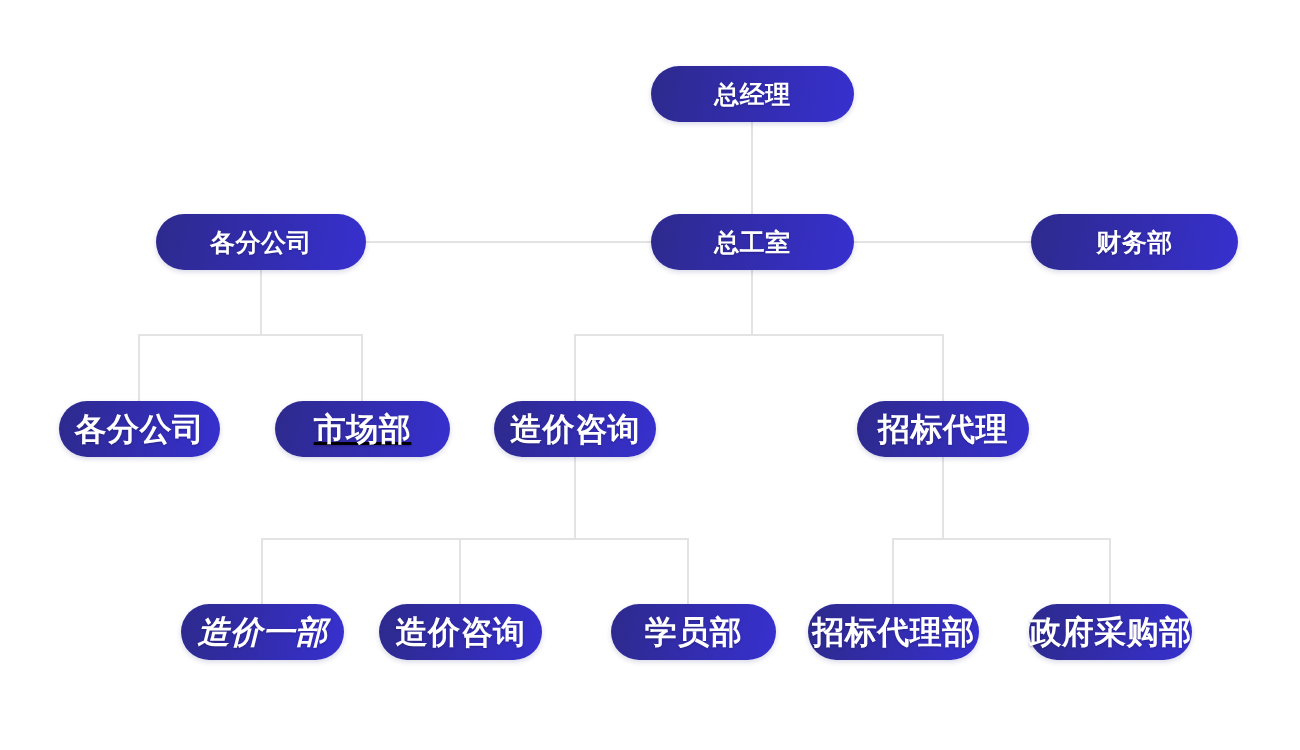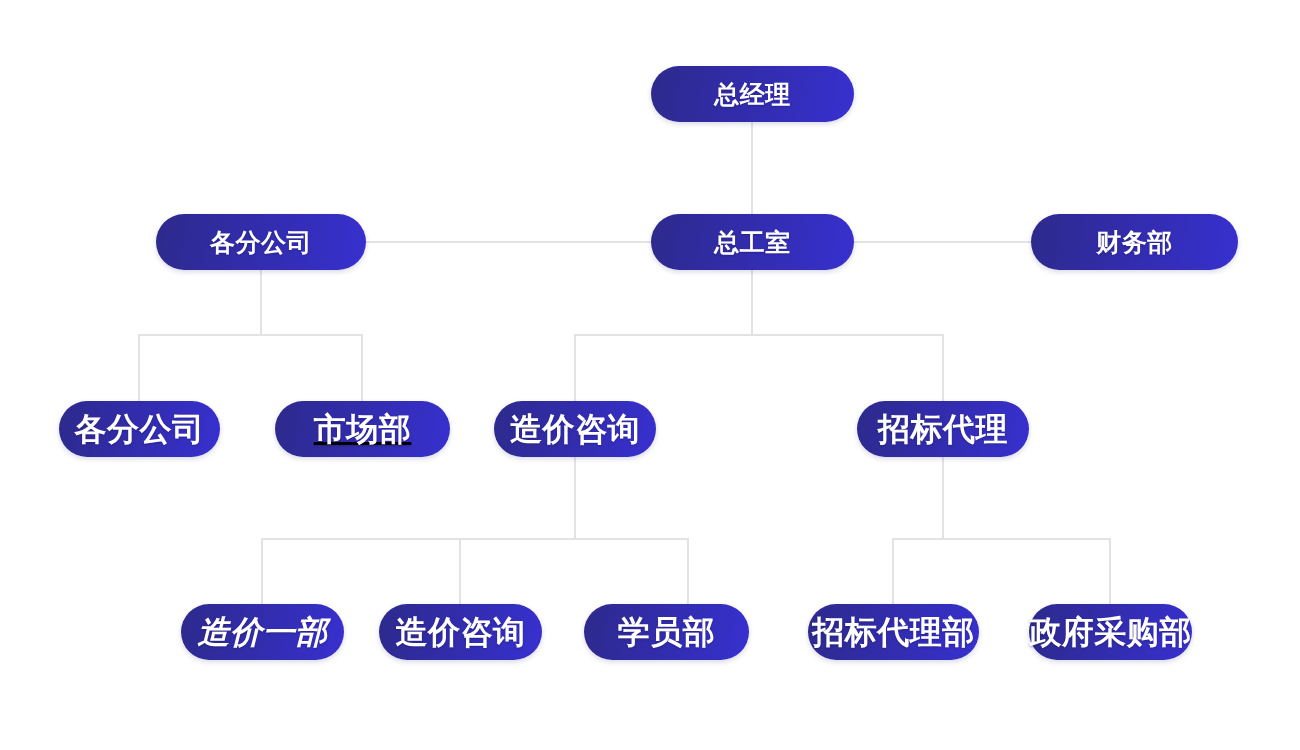--- a/index.html
+++ b/index.html
@@ -111,21 +111,21 @@
       </div>
       <div class="node lvl-3" style="left: 857px; top: 401px; width: 172px;">
         <span class="node-label">招标代理</span>
       </div>
       <div class="node lvl-4" style="left: 181px; top: 604px; width: 163px; font-style: italic;">
         <span class="node-label">造价一部</span>
       </div>
       <div class="node lvl-4" style="left: 379px; top: 604px; width: 163px;">
         <span class="node-label">造价咨询</span>
       </div>
-      <div class="node lvl-4" style="left: 584px; top: 604px; width: 165px; text-align: right;">
+      <div class="node lvl-4" style="left: 611px; top: 604px; width: 165px; text-align: right;">
         <span class="node-label">学员部</span>
       </div>
       <div class="node lvl-4" style="left: 808px; top: 604px; width: 171px; text-align: right;">
         <span class="node-label">招标代理部</span>
       </div>
       <div class="node lvl-4" style="left: 1029px; top: 604px; width: 163px;">
         <span class="node-label">政府采购部</span>
       </div>
     </div>
 </div>

